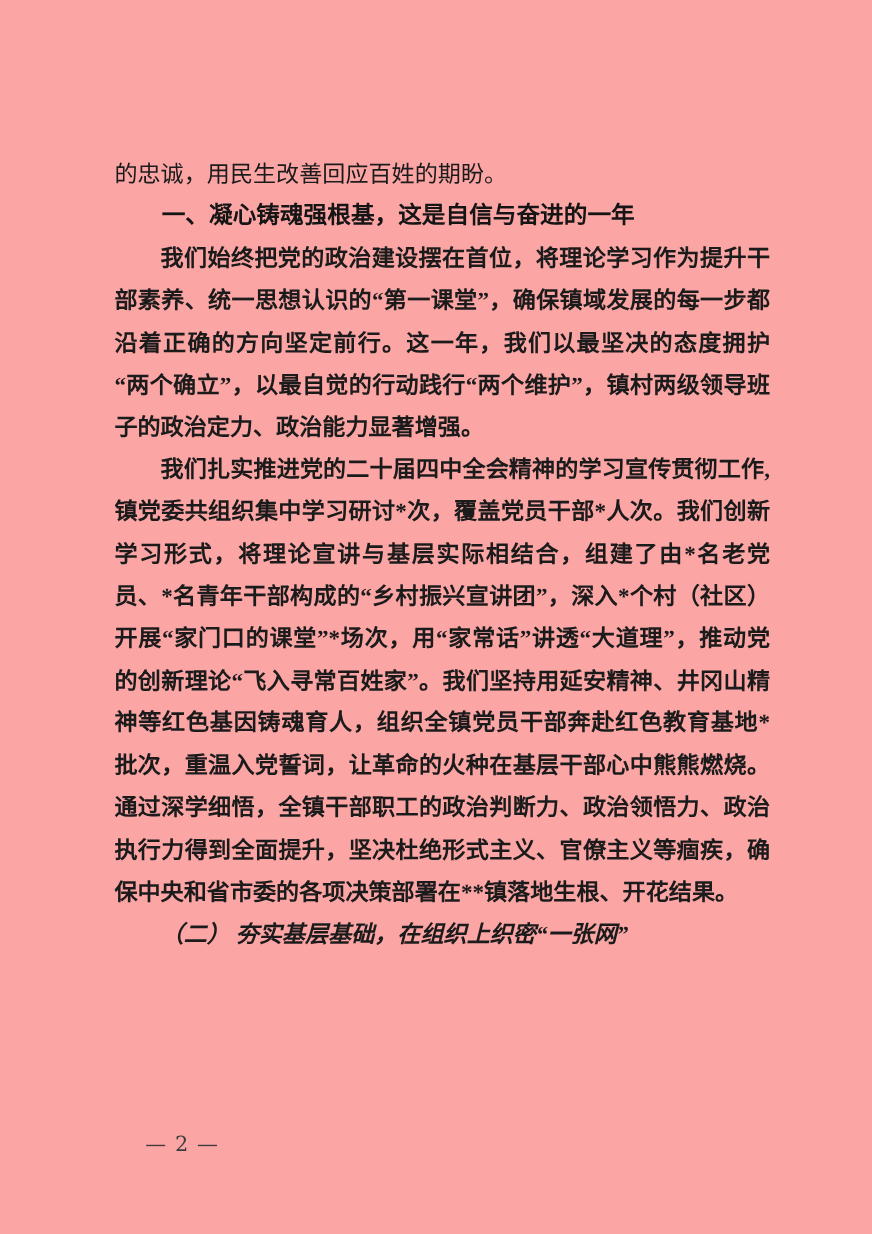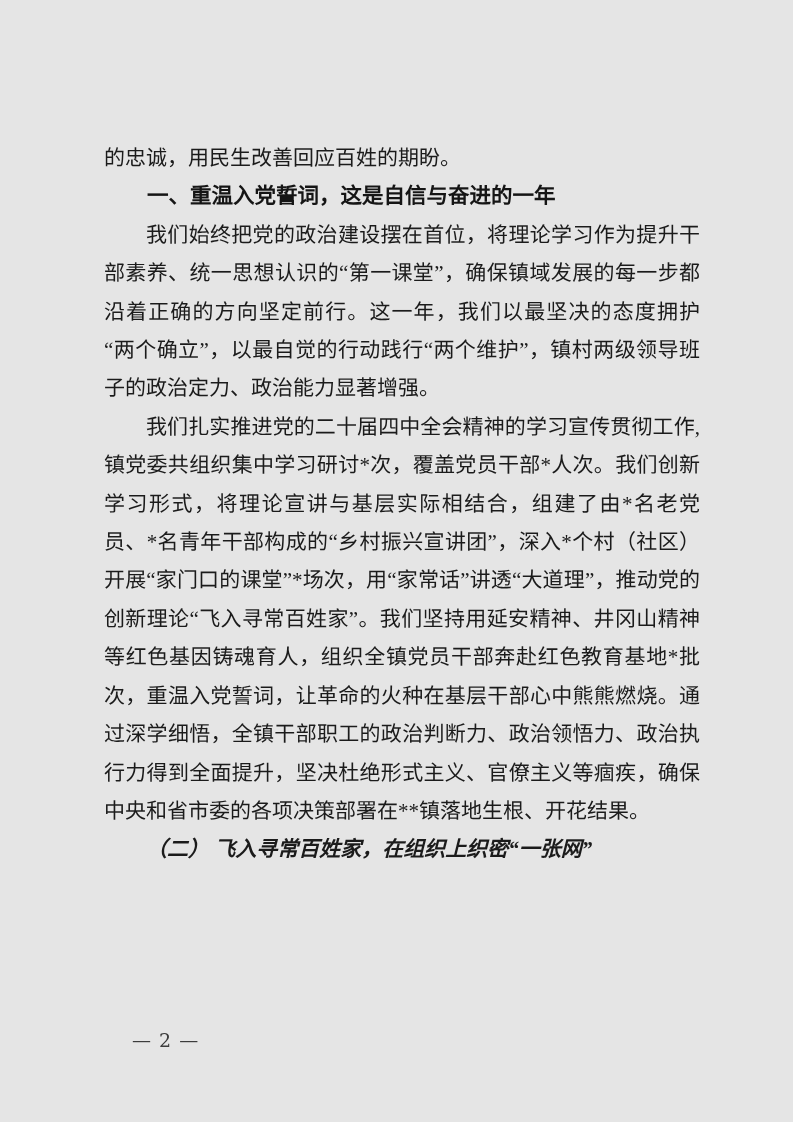--- a/index.html
+++ b/index.html
@@ -5,21 +5,21 @@
 <style>
   html, body {
     margin: 0;
     padding: 0;
     background: #ffffff;
   }
   .page {
     position: relative;
     width: 793px;
     height: 1122px;
-    background: #e5e5e5;
+    background: #fca5a5;
     overflow: hidden;
     font-family: "Liberation Serif", serif;
   }
   .doc-body {
     position: absolute;
     left: 104px;
     top: 139px;
     width: 596px;
     color: #1b1b1b;
     font-size: 21px;
@@ -31,20 +31,21 @@
   .doc-body h3 {
     margin: 0;
     padding: 0;
     font-size: 21px;
     line-height: 38.4px;
     font-weight: normal;
   }
   p.body-paragraph {
     text-indent: 2em;
     text-align: justify;
+    font-weight: bold;
   }
   p.continuation-paragraph {
     text-indent: 0;
     text-align: justify;
   }
   h2.section-heading {
     text-indent: 2em;
     text-align: left;
     font-family: "Liberation Sans", sans-serif;
     font-weight: 700;
@@ -70,19 +71,19 @@
     letter-spacing: 1px;
     white-space: pre;
   }
 </style>
 </head>
 <body>
 
 <div class="page">
   <div class="doc-body">
       <p class="continuation-paragraph">的忠诚，用民生改善回应百姓的期盼。</p>
-      <h2 class="section-heading">一、重温入党誓词，这是自信与奋进的一年</h2>
+      <h2 class="section-heading">一、凝心铸魂强根基，这是自信与奋进的一年</h2>
       <p class="body-paragraph">我们始终把党的政治建设摆在首位，将理论学习作为提升干部素养、统一思想认识的“第一课堂”，确保镇域发展的每一步都沿着正确的方向坚定前行。这一年，我们以最坚决的态度拥护“两个确立”，以最自觉的行动践行“两个维护”，镇村两级领导班子的政治定力、政治能力显著增强。</p>
       <p class="body-paragraph">我们扎实推进党的二十届四中全会精神的学习宣传贯彻工作,镇党委共组织集中学习研讨*次，覆盖党员干部*人次。我们创新学习形式，将理论宣讲与基层实际相结合，组建了由*名老党员、*名青年干部构成的“乡村振兴宣讲团”，深入*个村（社区）开展“家门口的课堂”*场次，用“家常话”讲透“大道理”，推动党的创新理论“飞入寻常百姓家”。我们坚持用延安精神、井冈山精神等红色基因铸魂育人，组织全镇党员干部奔赴红色教育基地*批次，重温入党誓词，让革命的火种在基层干部心中熊熊燃烧。通过深学细悟，全镇干部职工的政治判断力、政治领悟力、政治执行力得到全面提升，坚决杜绝形式主义、官僚主义等痼疾，确保中央和省市委的各项决策部署在**镇落地生根、开花结果。</p>
-      <h3 class="subsection-heading">（二） 飞入寻常百姓家，在组织上织密“一张网”</h3>
+      <h3 class="subsection-heading">（二） 夯实基层基础，在组织上织密“一张网”</h3>
     </div>
   <div class="page-number">— 2 —</div>
 </div>
 
 </body></html>

